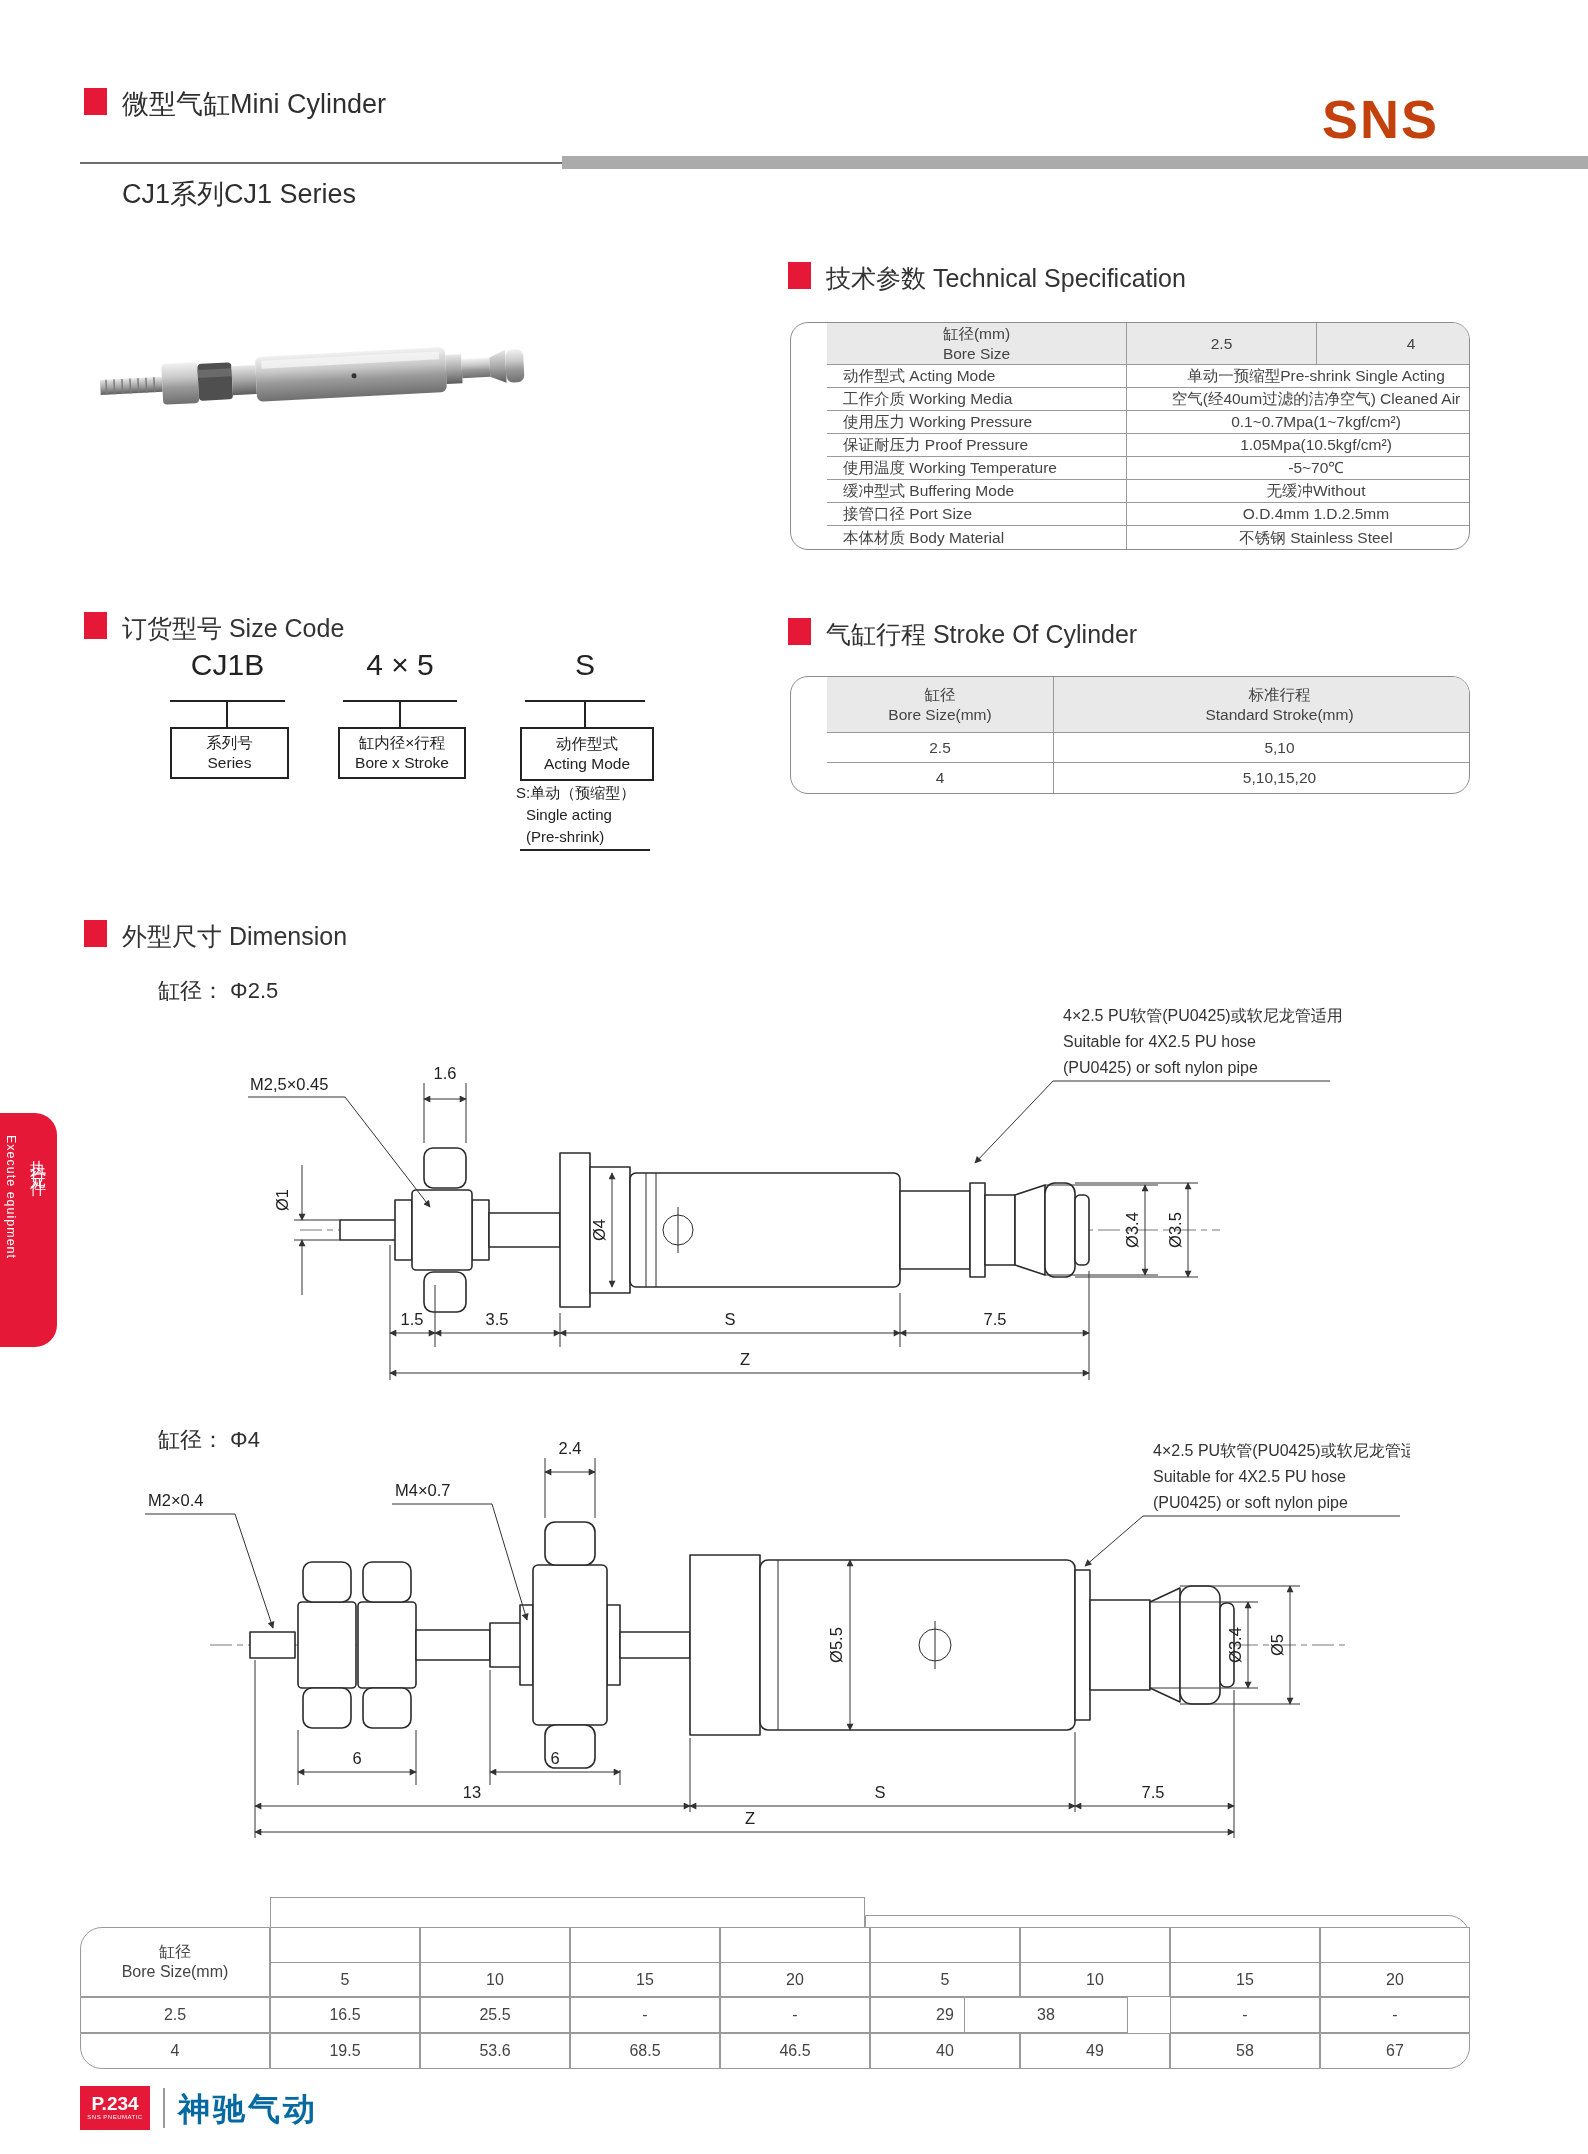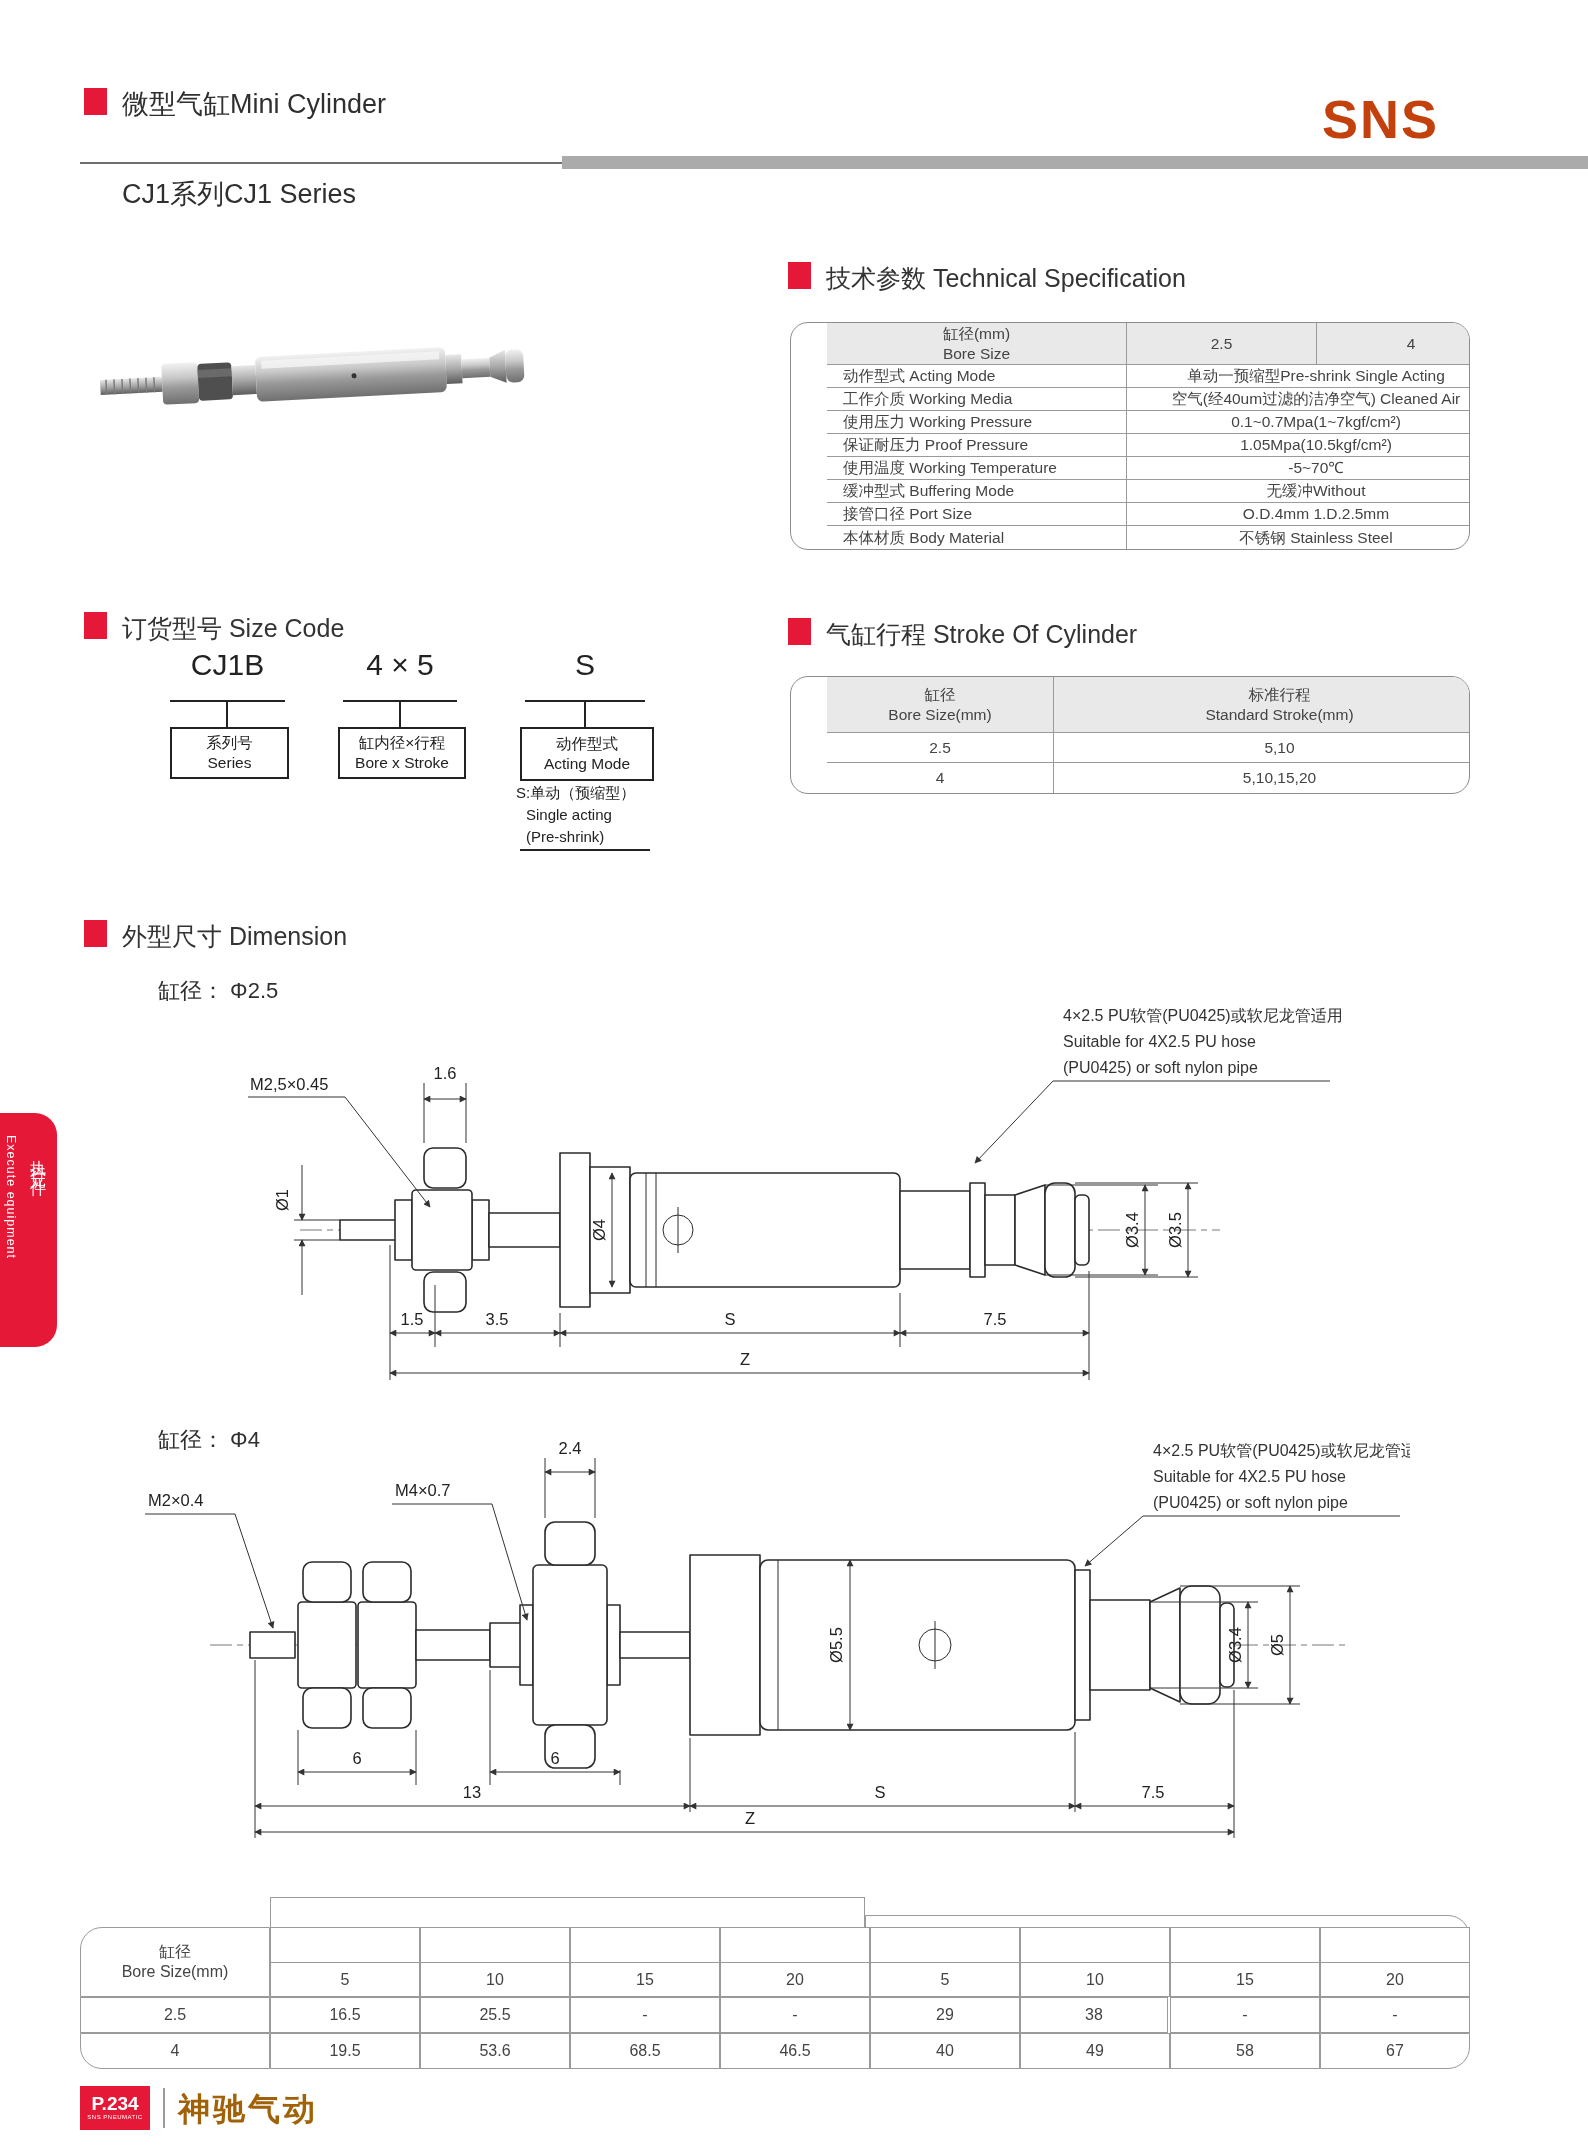--- a/index.html
+++ b/index.html
@@ -423,21 +423,21 @@
     <div class="c" style="left:940px;top:69px;width:150px;height:35px">10</div>
     <div class="c" style="left:1090px;top:69px;width:150px;height:35px">15</div>
     <div class="c" style="left:1240px;top:69px;width:150px;height:35px">20</div>
 
     <div class="c" style="left:0;top:104px;width:190px;height:36px">2.5</div>
     <div class="c" style="left:190px;top:104px;width:150px;height:36px">16.5</div>
     <div class="c" style="left:340px;top:104px;width:150px;height:36px">25.5</div>
     <div class="c" style="left:490px;top:104px;width:150px;height:36px">-</div>
     <div class="c" style="left:640px;top:104px;width:150px;height:36px">-</div>
     <div class="c" style="left:790px;top:104px;width:150px;height:36px">29</div>
-    <div class="c" style="left:940px;top:104px;width:148px;height:36px">38</div>
+    <div class="c" style="left:884px;top:104px;width:164px;height:36px">38</div>
     <div class="c" style="left:1090px;top:104px;width:150px;height:36px">-</div>
     <div class="c" style="left:1240px;top:104px;width:150px;height:36px">-</div>
 
     <div class="c" style="left:0;top:140px;width:190px;height:36px;border-radius:0 0 0 22px">4</div>
     <div class="c" style="left:190px;top:140px;width:150px;height:36px">19.5</div>
     <div class="c" style="left:340px;top:140px;width:150px;height:36px">53.6</div>
     <div class="c" style="left:490px;top:140px;width:150px;height:36px">68.5</div>
     <div class="c" style="left:640px;top:140px;width:150px;height:36px">46.5</div>
     <div class="c" style="left:790px;top:140px;width:150px;height:36px">40</div>
     <div class="c" style="left:940px;top:140px;width:150px;height:36px">49</div>
@@ -448,15 +448,15 @@
   <div class="side-tab" style="background:#e51937">
     <div class="side-cn">执行元件</div>
     <div class="side-en">Execute equipment</div>
   </div>
 
   <div class="foot-box" style="background:#e51937">
     <div class="foot-page">P.234</div>
     <div class="foot-sub">SNS PNEUMATIC</div>
   </div>
   <div class="foot-div"></div>
-  <div class="foot-brand" style="color:#a16207">神驰气动</div>
+  <div class="foot-brand" style="color:#0369a1">神驰气动</div>
 
 </div>
 
 </body></html>

